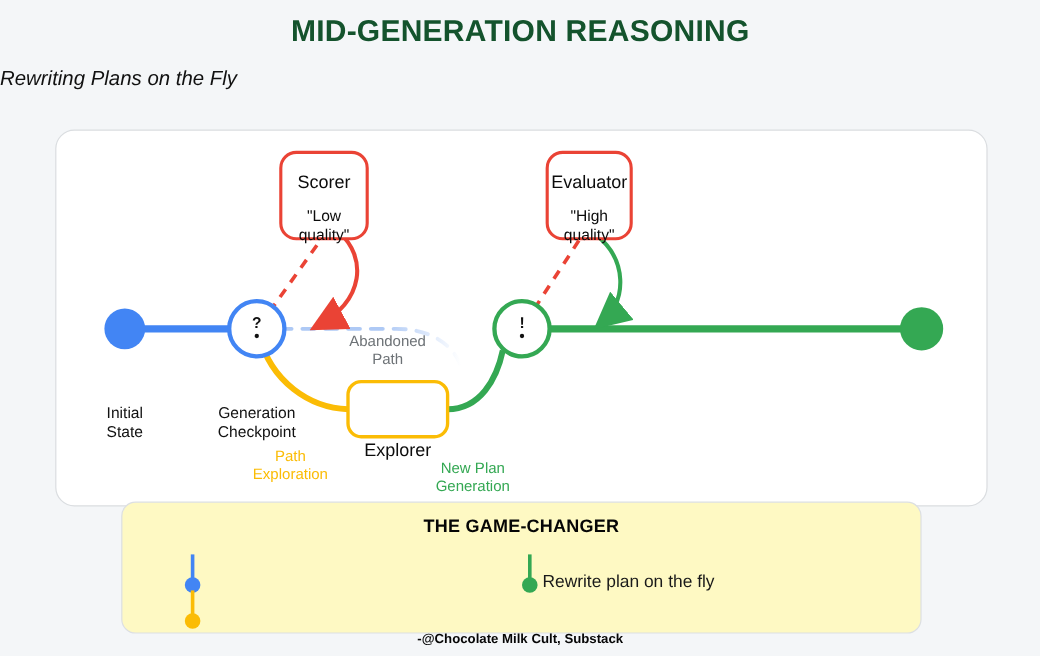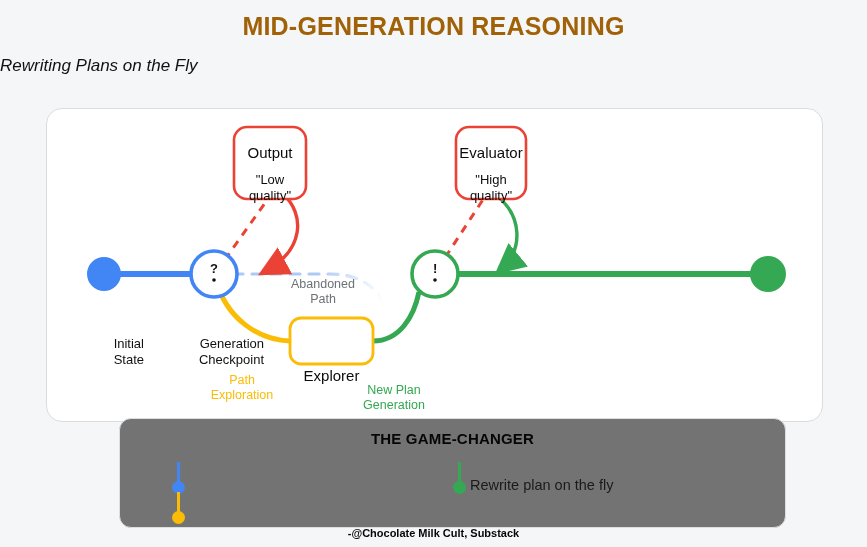--- a/index.html
+++ b/index.html
@@ -5,48 +5,48 @@
   html,body{margin:0;padding:0;}
   body{
     width:867px;height:547px;
     background:#f4f6f8;
     font-family:"Liberation Sans", sans-serif;
     overflow:hidden;position:relative;
   }
   #stage{position:absolute;inset:0;width:867px;height:547px;}
   .t-title{
     position:absolute;left:0;top:12px;width:867px;text-align:center;
-    font-size:25px;font-weight:bold;color:#a16207;letter-spacing:.2px;
+    font-size:25px;font-weight:bold;color:#14532d;letter-spacing:.2px;
   }
   .t-sub{
     position:absolute;left:0;top:56px;width:867px;
     font-size:17px;font-style:italic;color:#111;
   }
   .card{
     position:absolute;left:46px;top:108px;width:775px;height:312px;
     background:#ffffff;border:1.6px solid #dadde0;border-radius:16px;
   }
   .legend-card{
-    position:absolute;left:119px;top:418px;width:665px;height:108px;
-    background:#737373;border:1.6px solid #dcdfe2;border-radius:12px;
+    position:absolute;left:101px;top:418px;width:665px;height:108px;
+    background:#fef9c3;border:1.6px solid #dcdfe2;border-radius:12px;
   }
   .legend-title{
     position:absolute;left:0;top:11px;width:665px;text-align:center;
     font-size:15px;font-weight:bold;color:#060606;letter-spacing:.2px;
   }
   .leg-item{position:absolute;font-size:14.5px;color:#1a1a1a;white-space:nowrap;}
   .leg-mark{position:absolute;width:14px;height:34px;}
   .leg-stem{position:absolute;left:6px;top:0;width:2.5px;height:26px;}
   .leg-dot{position:absolute;left:1px;top:19px;width:13px;height:13px;border-radius:50%;}
   .attrib{
     position:absolute;left:0;top:527px;width:867px;text-align:center;
     font-size:11px;font-weight:bold;color:#060606;
   }
   .dlabel{position:absolute;text-align:center;line-height:1.22;white-space:pre;margin-top:33px;}
-  .node-lab{font-size:13px;color:#111;text-align:right;}
+  .node-lab{font-size:13px;color:#111;}
   .boxtxt{position:absolute;text-align:center;white-space:pre;line-height:1.25;}
   .box-title{font-size:15px;color:#0c0c0c;}
   .box-quote{font-size:13px;color:#0c0c0c;}
   .glyph{position:absolute;font-size:13px;color:#111;font-weight:bold;}
   .edge-lab{font-size:12.5px;line-height:1.22;text-align:center;white-space:pre;}
 </style>
 </head>
 <body>
 
 <div id="stage">
@@ -103,21 +103,21 @@
   </svg>
 
   <div class="glyph" style="left:210px;top:261px;">?</div>
   <div class="glyph" style="left:433px;top:261px;">!</div>
 
   <div class="dlabel node-lab" style="left:64px;top:303px;width:80px;">Initial
 State</div>
   <div class="dlabel node-lab" style="left:164px;top:303px;width:100px;">Generation
 Checkpoint</div>
 
-  <div class="boxtxt box-title" style="left:230px;top:144px;width:80px;">Output</div>
+  <div class="boxtxt box-title" style="left:230px;top:144px;width:80px;">Scorer</div>
   <div class="boxtxt box-quote" style="left:230px;top:172px;width:80px;">"Low
 quality"</div>
 
   <div class="boxtxt box-title" style="left:448px;top:144px;width:86px;">Evaluator</div>
   <div class="boxtxt box-quote" style="left:448px;top:172px;width:86px;">"High
 quality"</div>
 
   <div class="boxtxt" style="left:290px;top:331px;width:83px;font-size:15px;color:#0c0c0c;margin-top:36px;">Explorer</div>
 
   <div class="dlabel edge-lab" style="left:268px;top:244px;width:110px;color:#6d7276;">Abandoned

